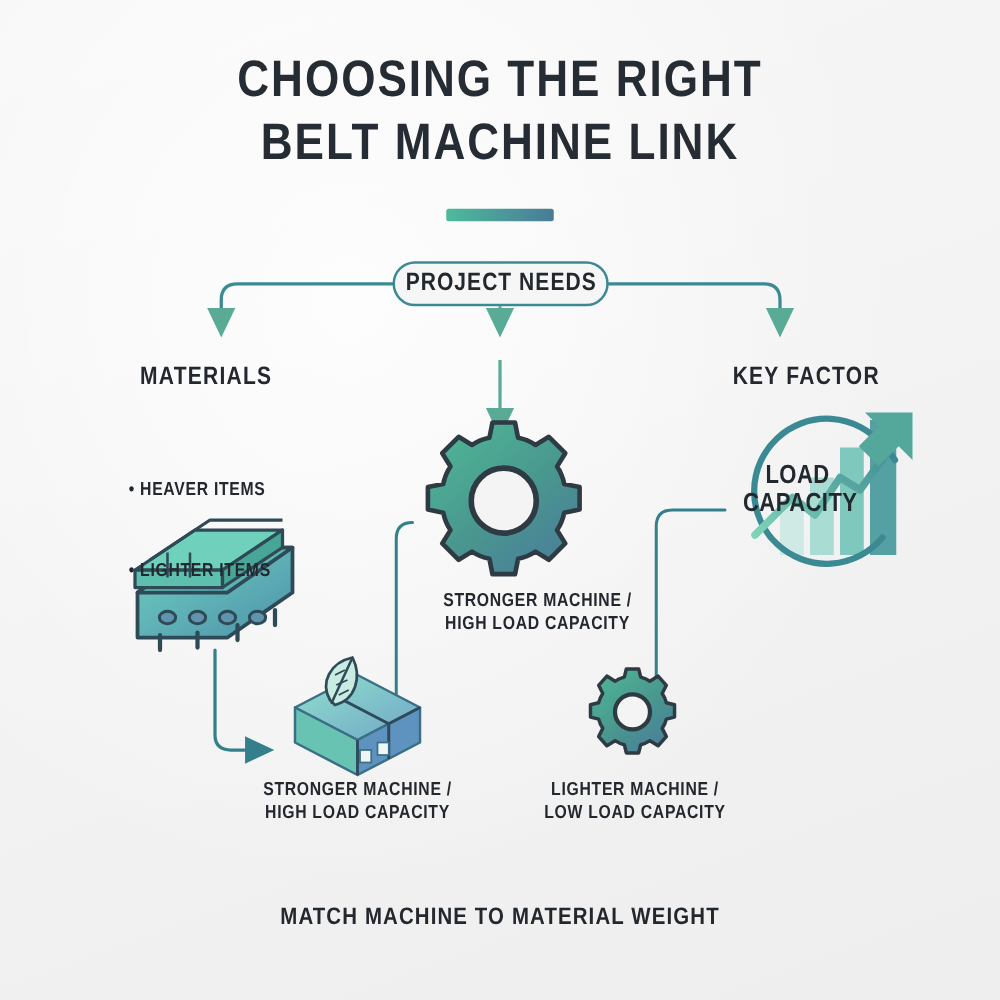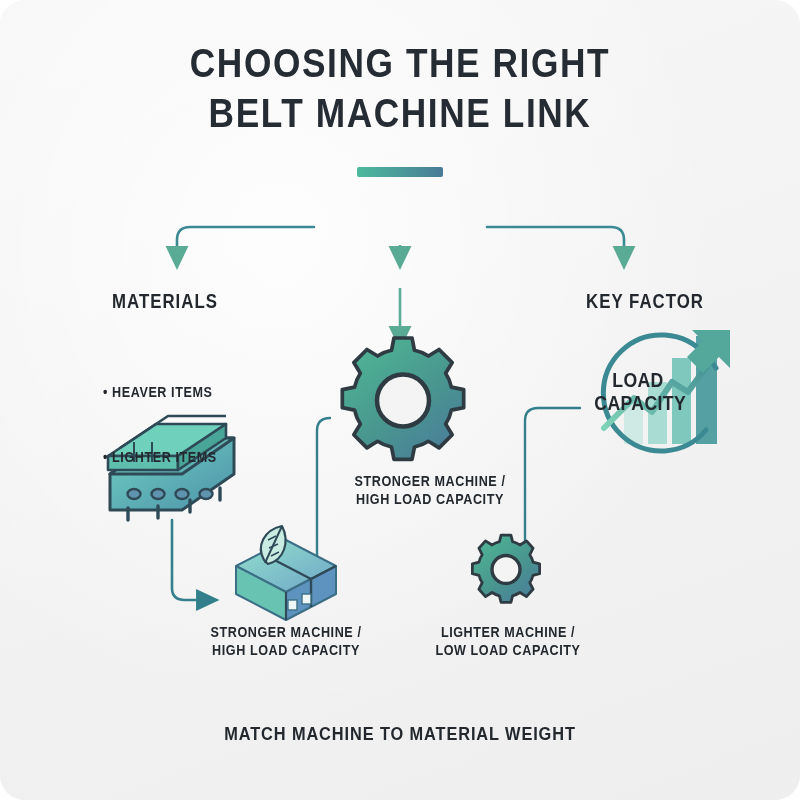--- a/index.html
+++ b/index.html
@@ -7,21 +7,20 @@
     padding: 0;
     background: #ffffff;
   }
   #canvas {
     position: relative;
     width: 800px;
     height: 800px;
     background: #f4f4f4;
     overflow: hidden;
     font-family: "Liberation Sans", sans-serif;
-    border-radius: 25px;
   }
   
   #canvas::before {
     content: "";
     position: absolute;
     inset: 0;
     background:
       radial-gradient(ellipse at 35% 30%, rgba(255,255,255,0.85) 0%, rgba(255,255,255,0) 60%),
       linear-gradient(160deg, #f7f7f7 0%, #f2f2f2 55%, #eeeeee 100%);
     pointer-events: none;
@@ -275,20 +274,23 @@
     </g>
   </svg>
 
   <div class="layer">
 
     <div class="txt" id="title">CHOOSING THE RIGHT
 BELT MACHINE LINK</div>
 
     <div id="divider" style="background:linear-gradient(90deg,#4dba9c 0%,#497b97 100%);"></div>
 
+    <div id="pill">
+      <span class="txt">PROJECT NEEDS</span>
+    </div>
 
     <div class="txt heading" id="materials-heading">MATERIALS</div>
 
     <div class="bullets" id="bullets">
       <span class="b">HEAVER ITEMS</span>
       <span class="b">LIGHTER ITEMS</span>
     </div>
 
     <div class="txt heading" id="keyfactor-heading">KEY FACTOR</div>
 

